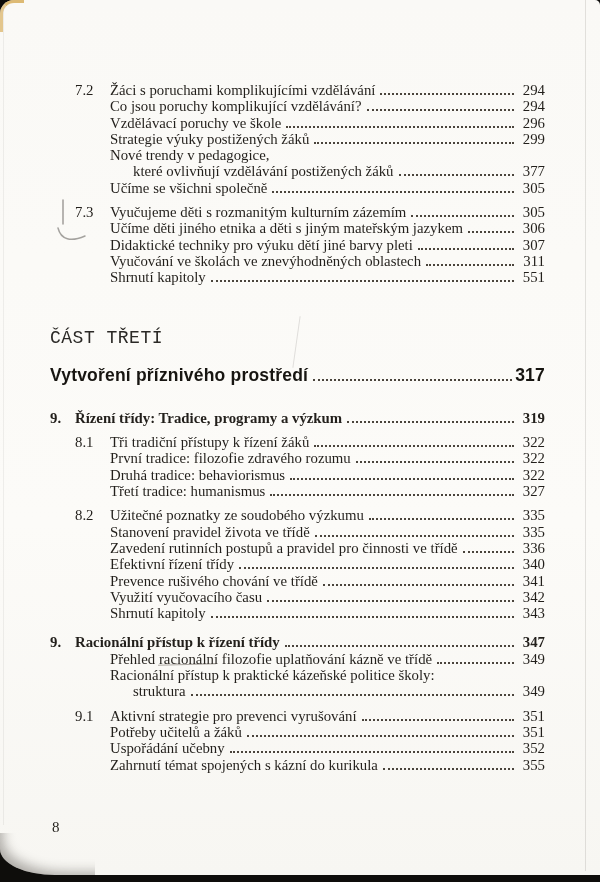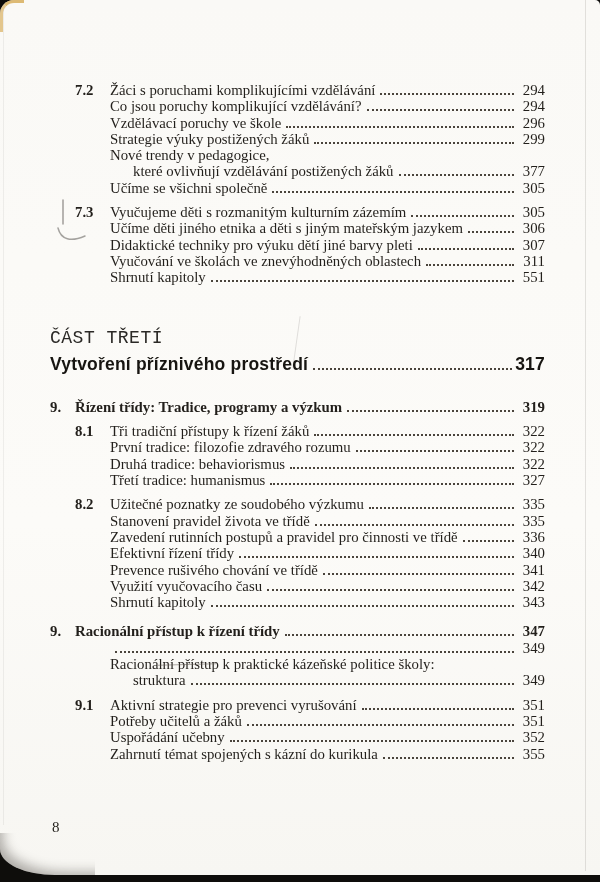--- a/index.html
+++ b/index.html
@@ -44,21 +44,21 @@
 
   .toc {
     position:absolute; left:50px; right:55px; top:82px;
     color:#221f1b;
   }
   .row {
     display:flex; align-items:baseline;
     font-size:14.8px; line-height:16.3px;
     white-space:nowrap;
   }
-  .row .num { flex:none;font-weight:bold; }
+  .row .num { flex:none; }
   .row .label { flex:none; }
   .row .dots {
     flex:1 1 auto; min-width:8px;
     margin:0 3px 3px 5px;
     border-bottom:2px dotted #4a443c;
   }
   .row .pg { flex:none; min-width:28px; text-align:right; }
 
   .section { margin-top:8px; padding-left:25px; }
   .section .num { width:35px; }
@@ -67,21 +67,21 @@
 
   .chapter { margin-top:13px; font-weight:bold; }
   .chapter .num { width:25px; }
 
   .part-label {
     margin-top:44px;
     font-family:Liberation Mono, monospace;
     font-size:18px; letter-spacing:.5px; color:#2b2926;
   }
   .part-title {
-    margin-top:7px;
+    margin-top:18px;
     font-family:"Liberation Sans","DejaVu Sans",sans-serif;
     font-weight:bold; font-size:17.5px; line-height:22px;
     letter-spacing:.2px; color:#171511;justify-content:center;
   }
   .part-title .dots { margin-bottom:4px; }
   .part-title + .chapter { margin-top:24px; }
   .row:first-child { margin-top:0; }
 
   .folio {
     position:absolute; left:52px; top:819px;
@@ -237,20 +237,21 @@
         <span class="dots"></span>
         <span class="pg">343</span>
       </div>
       <div class="row chapter">
         <span class="num">9.</span>
         <span class="label">Racionální přístup k řízení třídy</span>
         <span class="dots"></span>
         <span class="pg">347</span>
       </div>
       <div class="row sub">
+        <span class="label">Přehled racionální filozofie uplatňování kázně ve třídě</span>
         <span class="dots"></span>
         <span class="pg">349</span>
       </div>
       <div class="row sub">
         <span class="label">Racionální přístup k praktické kázeňské politice školy:</span>
       </div>
       <div class="row sub2">
         <span class="label">struktura</span>
         <span class="dots"></span>
         <span class="pg">349</span>

